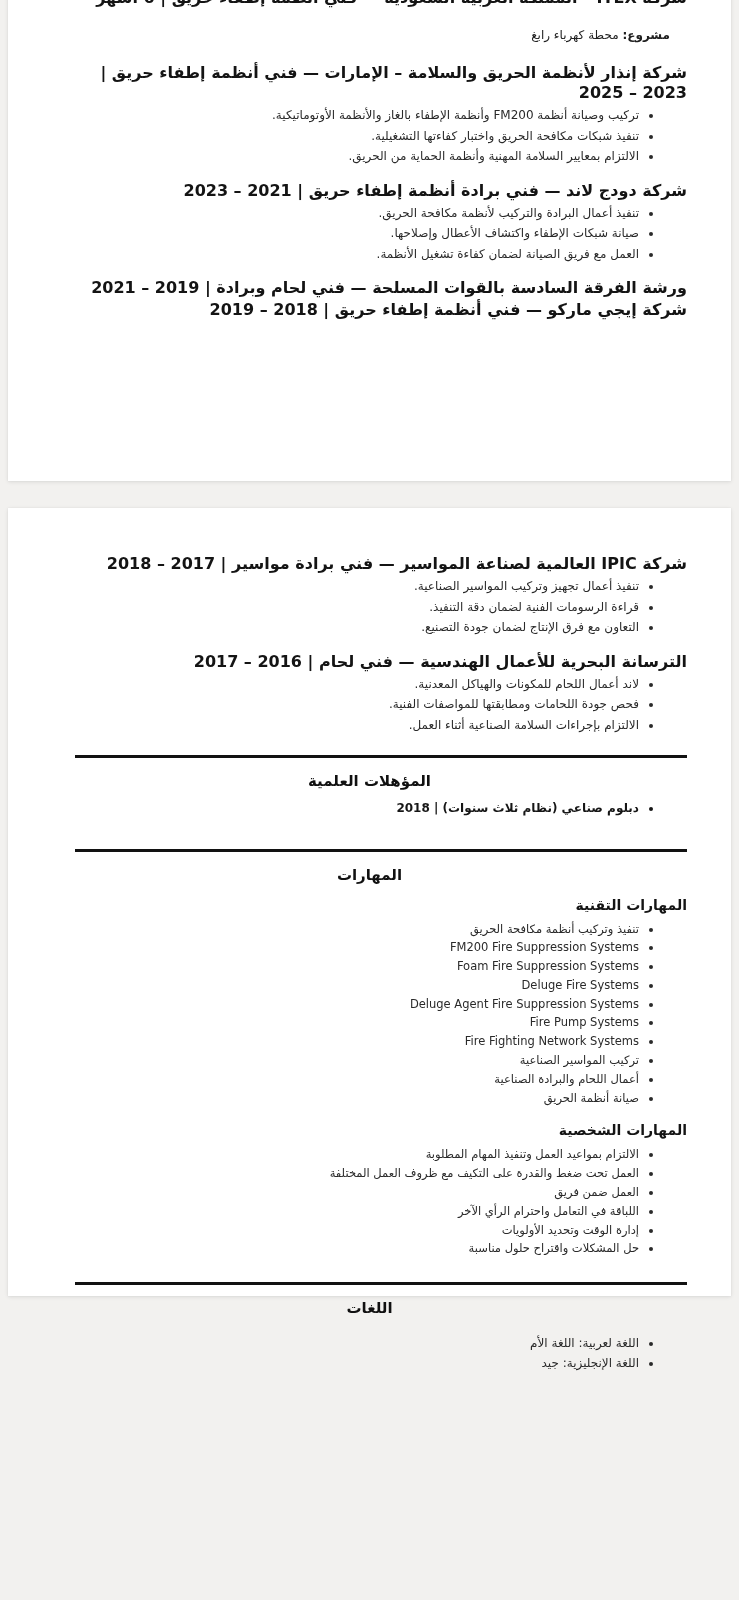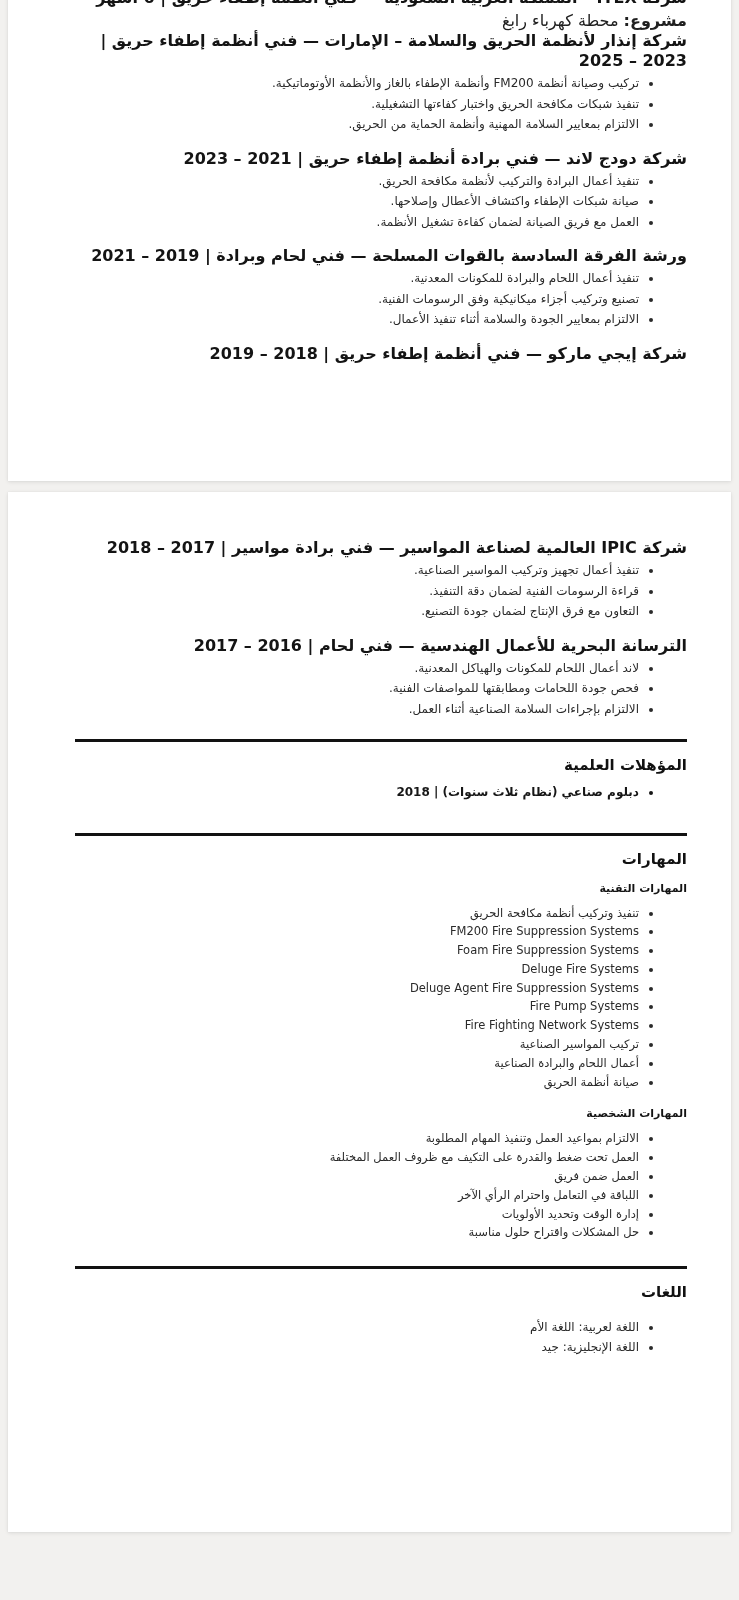--- a/index.html
+++ b/index.html
@@ -16,34 +16,34 @@
     box-sizing: border-box;
     width: 723px;
     margin: 0 8px;
     background: #ffffff;
     box-shadow: 0 1px 4px rgba(0,0,0,0.10), 0 0 1px rgba(0,0,0,0.08);
     padding: 0 44px;
     color: #222;
   }
   .page-1 { margin-top: -12px; height: 493px; }
   .page-gap { height: 11px; }
-  .page-2 { height: 1040px; padding-top: 46px; }
+  .page-2 { height: 788px; padding-top: 46px; margin-top: 16px; }
 
   .entry { margin: 0; }
   .entry-title {
     font-size: 16px;
     font-weight: bold;
     color: #141414;
     line-height: 20px;
     margin: 0 0 2px 0;
   }
   .project-line {
-    font-size: 16px;
+    font-size: 12px;
     line-height: 21px;
-    margin: 0;
+    margin: 17px;
     color: #202020;
   }
   .project-line .lbl { font-weight: bold; }
   ul.bullets {
     margin: 0 0 14px 0;
     padding: 0 48px 0 0;
     list-style: disc;
   }
   ul.bullets li {
     font-size: 12px;
@@ -56,23 +56,24 @@
     margin: 20px 0 0 23px;
   }
   .section-rule.skills-rule { margin-top: 30px; }
   .section-rule.lang-rule { margin-top: 24px; }
   .section-heading {
     font-size: 15px;
     font-weight: bold;
     color: #111;
     line-height: 22px;
     margin: 12px 0 6px 0;
+    text-align: center;
   }
   .subsection-heading {
-    font-size: 11px;
+    font-size: 14px;
     font-weight: bold;
     color: #141414;
     line-height: 18px;
     margin: 10px 0 6px 0;
   }
   .education ul.bullets { margin-bottom: 20px; }
   .education ul.bullets li { font-weight: bold; color: #161616; }
   ul.bullets.tight li { font-size: 11.5px; line-height: 18.8px; }
   ul.bullets.tight { margin-bottom: 0; }
   .personal-list { margin-top: 2px; }
@@ -102,25 +103,20 @@
     <h3 class="entry-title">شركة دودج لاند — فني برادة أنظمة إطفاء حريق | 2021 – 2023</h3>
     <ul class="bullets">
       <li>تنفيذ أعمال البرادة والتركيب لأنظمة مكافحة الحريق.</li>
       <li>صيانة شبكات الإطفاء واكتشاف الأعطال وإصلاحها.</li>
       <li>العمل مع فريق الصيانة لضمان كفاءة تشغيل الأنظمة.</li>
     </ul>
   </section>
 
   <section class="entry">
     <h3 class="entry-title">ورشة الفرقة السادسة بالقوات المسلحة — فني لحام وبرادة | 2019 – 2021</h3>
-    <ul class="bullets">
-      <li>تنفيذ أعمال اللحام والبرادة للمكونات المعدنية.</li>
-      <li>تصنيع وتركيب أجزاء ميكانيكية وفق الرسومات الفنية.</li>
-      <li>الالتزام بمعايير الجودة والسلامة أثناء تنفيذ الأعمال.</li>
-    </ul>
   </section>
 
   <section class="entry">
     <h3 class="entry-title">شركة إيجي ماركو — فني أنظمة إطفاء حريق | 2018 – 2019</h3>
   </section>
 
 </div>
 
 <div class="page-gap"></div>
 

